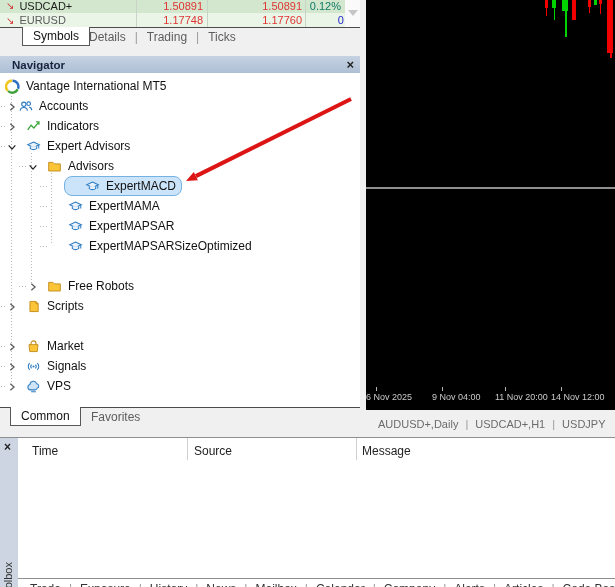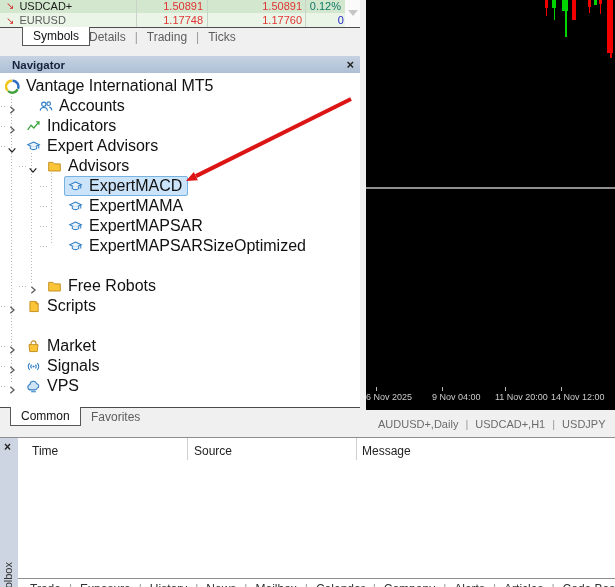--- a/index.html
+++ b/index.html
@@ -22,24 +22,24 @@
   .tab-active{position:absolute;top:0;height:18px;background:#fff;border:1px solid #585858;border-top:none;
       font-size:12px;color:#111;padding:0 10px;line-height:18px;z-index:2;}
   .tab-row{position:absolute;top:1px;height:18px;display:flex;align-items:center;font-size:12px;color:#5d5d5d;}
   .tab-plain{padding:0 9px;}
   .tab-sepc{color:#9a9a9a;}
   
   #nav-title{left:0;top:56px;width:360px;height:17px;background:linear-gradient(#c6d2e2,#aebfd5);
       display:flex;align-items:center;font-size:11.5px;font-weight:bold;color:#16233e;padding-left:12px;box-sizing:border-box;}
   #nav-close{position:absolute;right:6px;top:0;font-size:13px;font-weight:bold;color:#222;cursor:default;line-height:17px;}
   #tree{left:0;top:73px;width:360px;height:334px;background:#fff;overflow:hidden;}
-  .trow{position:absolute;left:0;width:100%;height:20px;font-size:16px;color:#111;}
+  .trow{position:absolute;left:0;width:100%;height:20px;font-size:12px;color:#111;}
   .chev{position:absolute;top:5px;width:10px;height:10px;}
   .iwrap{position:absolute;top:1px;height:18px;display:inline-flex;align-items:center;gap:6px;white-space:nowrap;}
-  .iwrap.sel{background:#cbe4f9;border:1px solid #74b2e4;border-radius:2px;padding:0 5px 0 3px;margin-left:-4px;margin-top:-1px;}
+  .iwrap.sel{background:#cbe4f9;border:1px solid #74b2e4;border-radius:8px;padding:0 5px 0 20px;margin-left:-4px;margin-top:-1px;}
   .ticon{width:15px;height:15px;display:inline-flex;}
   .dotv{position:absolute;width:1px;background-image:repeating-linear-gradient(to bottom,#b8b8b8 0 1px,transparent 1px 3px);}
   .doth{position:absolute;height:1px;background-image:repeating-linear-gradient(to right,#b8b8b8 0 1px,transparent 1px 3px);}
   
   #nav-tabs{left:0;top:407px;width:360px;height:24px;}
   #nav-tabs .rule{position:absolute;left:0;top:0;width:360px;height:1px;background:#4c4c4c;}
   
   #splitter{left:360px;top:0;width:6px;height:437px;background:#f0f0f0;}
   #chart{left:366px;top:0;width:249px;height:410px;background:#000;overflow:hidden;}
   #chart-sep{position:absolute;left:0;top:187px;width:249px;height:2px;background:#8f8f8f;}
@@ -127,21 +127,21 @@
           </svg>
         </span>
         <span>Vantage International MT5</span>
       </span>
     </div>
     <div class="trow" style="top: 23px;">
       <span class="chev" style="left: 7px;"><svg width="10" height="10" viewBox="0 0 12 12" fill="none" stroke="#5c5c5c" stroke-width="1.5">
           <path d="M4 2 L8.5 6 L4 10"></path>
         </svg></span>
       <span class="doth" style="left: -2px; width: 8px; top: 10px;"></span>
-      <span class="iwrap" style="left: 38px;">
+      <span class="iwrap" style="left: 18px;">
         <span class="ticon">
           <svg width="15" height="15" viewBox="0 0 16 16" fill="none" stroke="#2e7cc3" stroke-width="1.2">
             <circle cx="6.2" cy="5.6" r="2.3"></circle>
             <path d="M2.4 12.6 q0 -3.6 3.8 -3.6 t3.8 3.6"></path>
             <circle cx="11.4" cy="5" r="1.9"></circle>
             <path d="M12 8.7 q2.6 0.5 2.6 3.3"></path>
           </svg>
         </span>
         <span>Accounts</span>
       </span>

